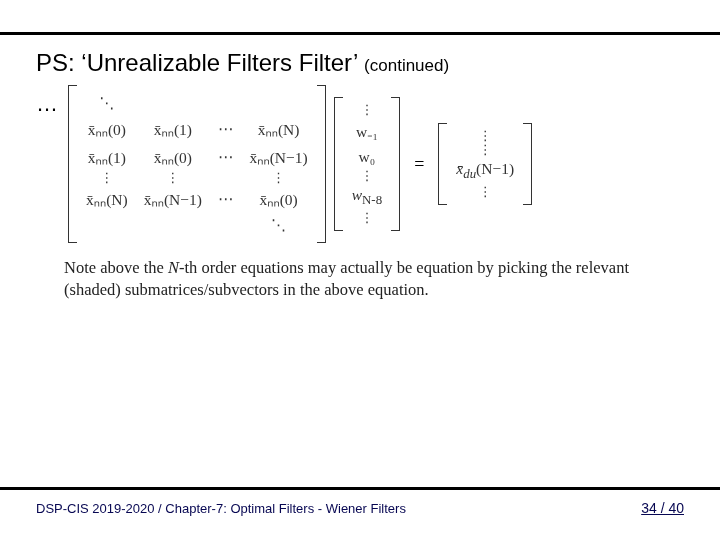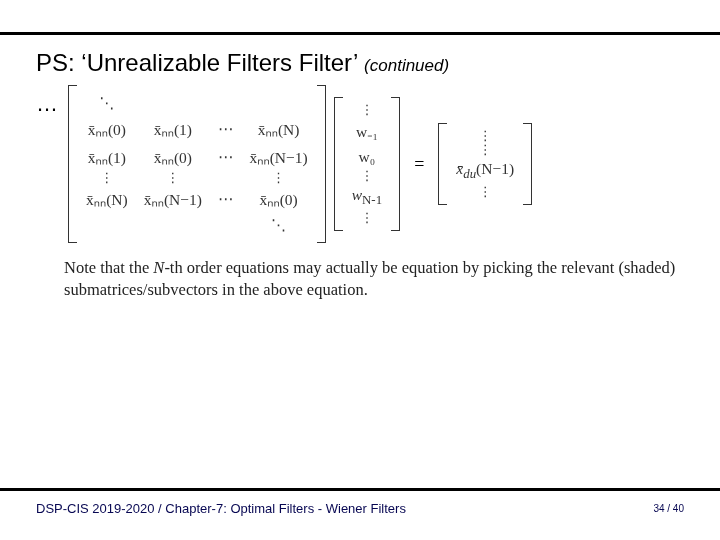--- a/index.html
+++ b/index.html
@@ -1,41 +1,41 @@
 <!DOCTYPE html>
 <html><head>
 <meta charset="utf-8">
 <style>
   * { margin: 0; padding: 0; box-sizing: border-box; }
   html, body { width: 720px; height: 540px; font-family: Arial, Helvetica, sans-serif; background: #fff; }
   .slide { width: 720px; height: 540px; position: relative; padding: 20px 36px 0 36px; }
   .title { font-size: 30px; font-weight: bold; color: #070752; text-align: center; margin-top: 6px; }
   .title-rule { border: none; border-top: 3px solid #000; margin: 12px -36px 14px -36px; }
   .heading { font-size: 24px; font-weight: normal; color: #000; margin-bottom: 8px; }
-  .heading .cont { font-size: 17px; font-style: italic; }
+  .heading .cont { font-size: 17px; }
   .ellipsis { font-size: 22px; vertical-align: top; display: inline-block; margin-top: 6px; margin-right: 4px; }
   .body-row { display: flex; align-items: flex-start; }
   .figure { width: 640px; }
   .fig-text { font-family: "Times New Roman", Times, serif; font-size: 16.5px; color: #222; margin: 6px 0 10px 2px; }
   .fig-note { font-family: "Times New Roman", Times, serif; font-size: 16.5px; color: #222; margin: 14px 0 0 2px; line-height: 1.35; }
   .eqwrap { display: flex; align-items: center; justify-content: flex-start; gap: 8px; margin-left: 6px; }
   .matrix { position: relative; display: inline-block; padding: 6px 10px; }
   .matrix::before, .matrix::after { content: ""; position: absolute; top: 0; bottom: 0; width: 8px; border-top: 1.2px solid #333; border-bottom: 1.2px solid #333; }
   .matrix::before { left: 0; border-left: 1.2px solid #333; }
   .matrix::after  { right: 0; border-right: 1.2px solid #333; }
   .matrix table { border-collapse: collapse; }
   .matrix td { font-family: "Times New Roman", Times, serif; font-size: 15.5px; color: #333; text-align: center; padding: 3px 8px; white-space: nowrap; min-width: 20px; }
   .matrix td.vdots { font-size: 13px; line-height: 8px; letter-spacing: 0; }
   .matrix td.ddots { font-size: 15px; }
   .eq { font-family: "Times New Roman", Times, serif; font-size: 18px; padding: 0 6px; }
   .footer { position: absolute; left: 0; right: 0; bottom: 24px; padding: 0 36px; }
   .footer-rule { border: none; border-top: 3px solid #000; margin: 0 -36px 10px -36px; }
   .footer-row { display: flex; justify-content: space-between; align-items: center; }
   .footer-left { font-size: 13px; color: #070752; }
-  .footer-right { font-size: 10px; color: #070752; }
+  .footer-right { font-size: 14px; color: #070752; text-decoration: underline; }
   .ital { font-style: italic; }
 </style>
 </head>
 <body>
 
 <div class="slide">
 
   <hr class="title-rule">
 
   <div class="heading">
@@ -101,21 +101,21 @@
             <tr>
                   <td>w₋₁</td>
                 </tr>
             <tr>
                   <td>w₀</td>
                 </tr>
             <tr>
                   <td class="vdots">⋮</td>
                 </tr>
             <tr>
-                  <td><span class="ital">w</span><sub>N-1</sub></td>
+                  <td><span class="ital">w</span><sub>N-8</sub></td>
                 </tr>
             <tr>
                   <td class="vdots">⋮</td>
                 </tr>
           </tbody>
             </table>
         </div>
 
         <span class="eq">=</span>
 
@@ -133,21 +133,21 @@
                 </tr>
             <tr>
                   <td class="vdots">⋮</td>
                 </tr>
           </tbody>
             </table>
         </div>
       </div>
 
       <div class="fig-note">
-        <span>Note that the </span><span class="ital">N</span><span>-th order equations may actually be equation by picking the relevant (shaded) submatrices/subvectors in the above equation.</span>
+        <span>Note above the </span><span class="ital">N</span><span>-th order equations may actually be equation by picking the relevant (shaded) submatrices/subvectors in the above equation.</span>
       </div>
     </div>
   </div>
 
   <div class="footer">
     <hr class="footer-rule">
     <div class="footer-row">
       <div class="footer-left">DSP-CIS 2019-2020  /  Chapter-7: Optimal Filters - Wiener Filters</div>
       <div class="footer-right">34 / 40</div>
     </div>

